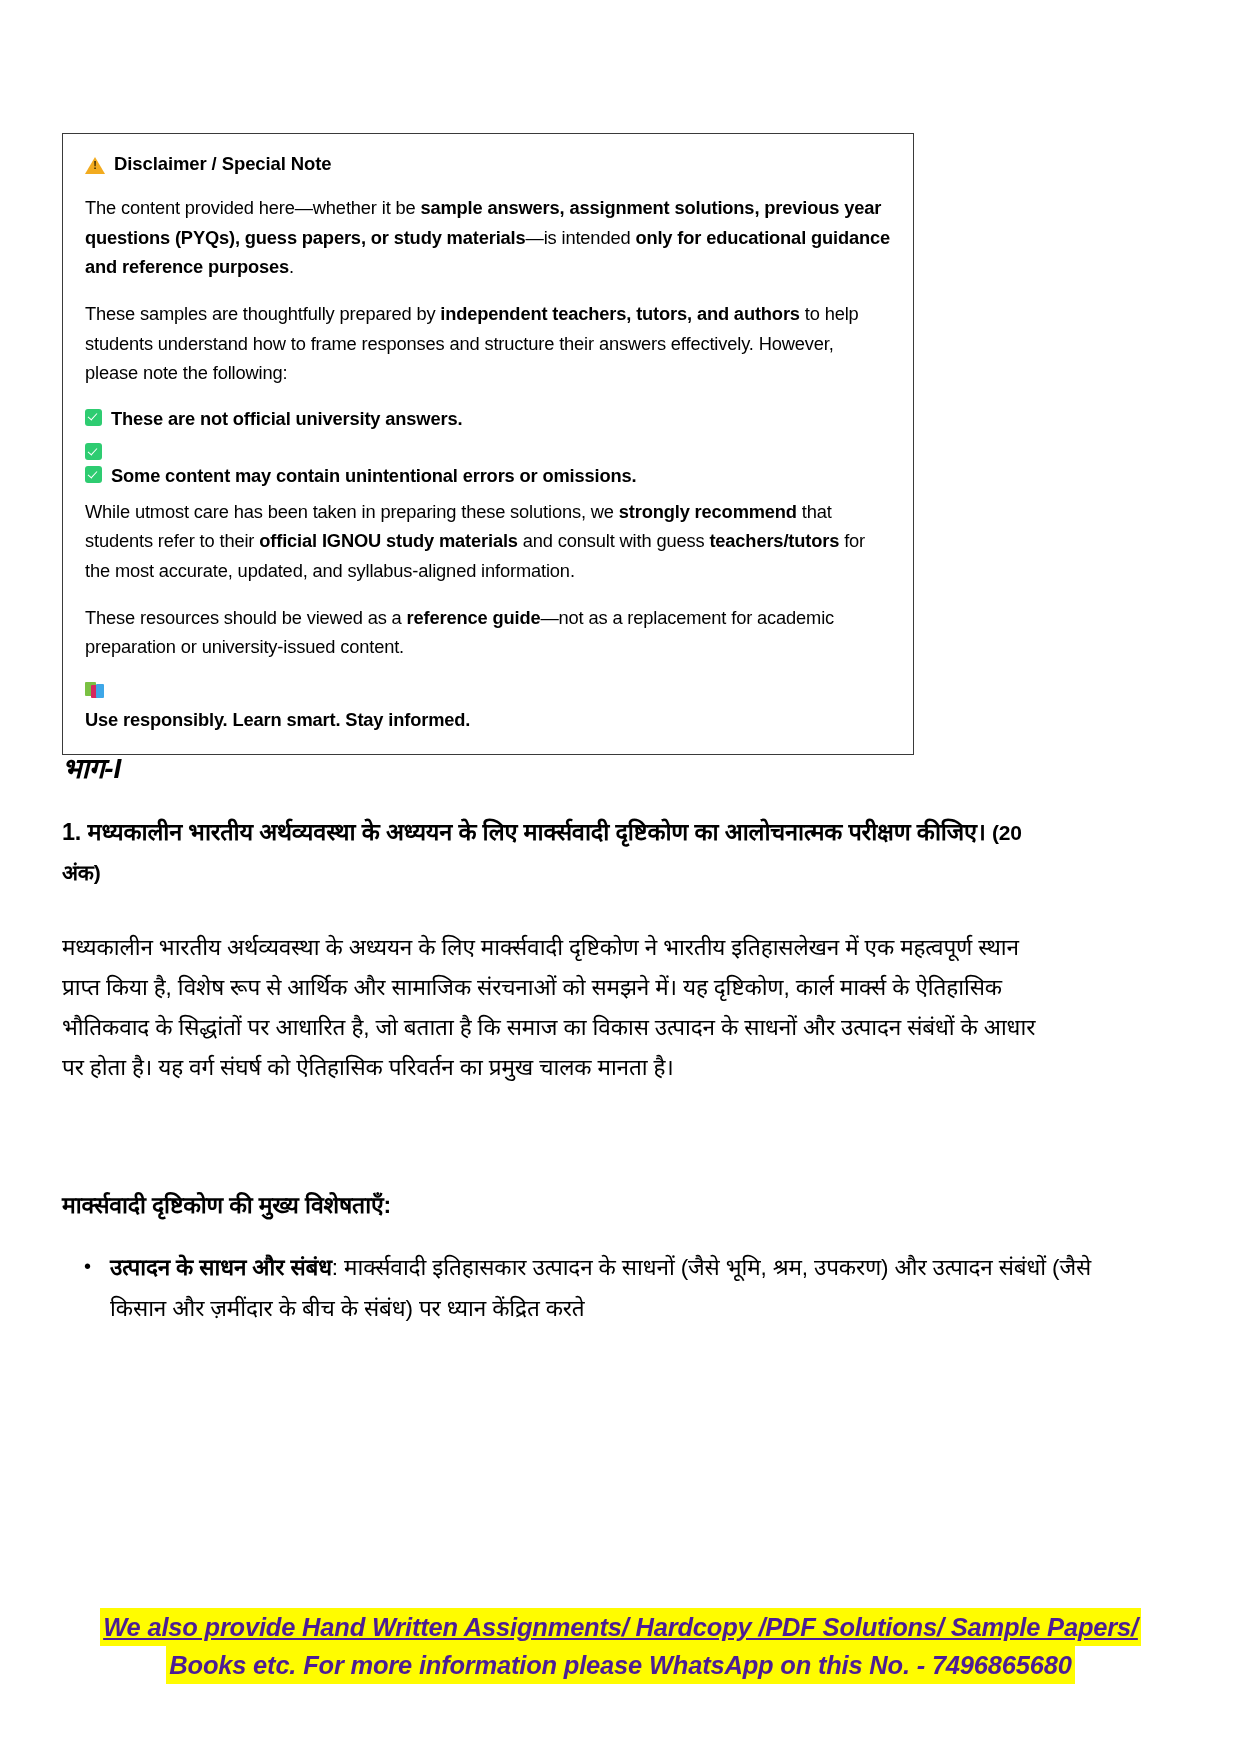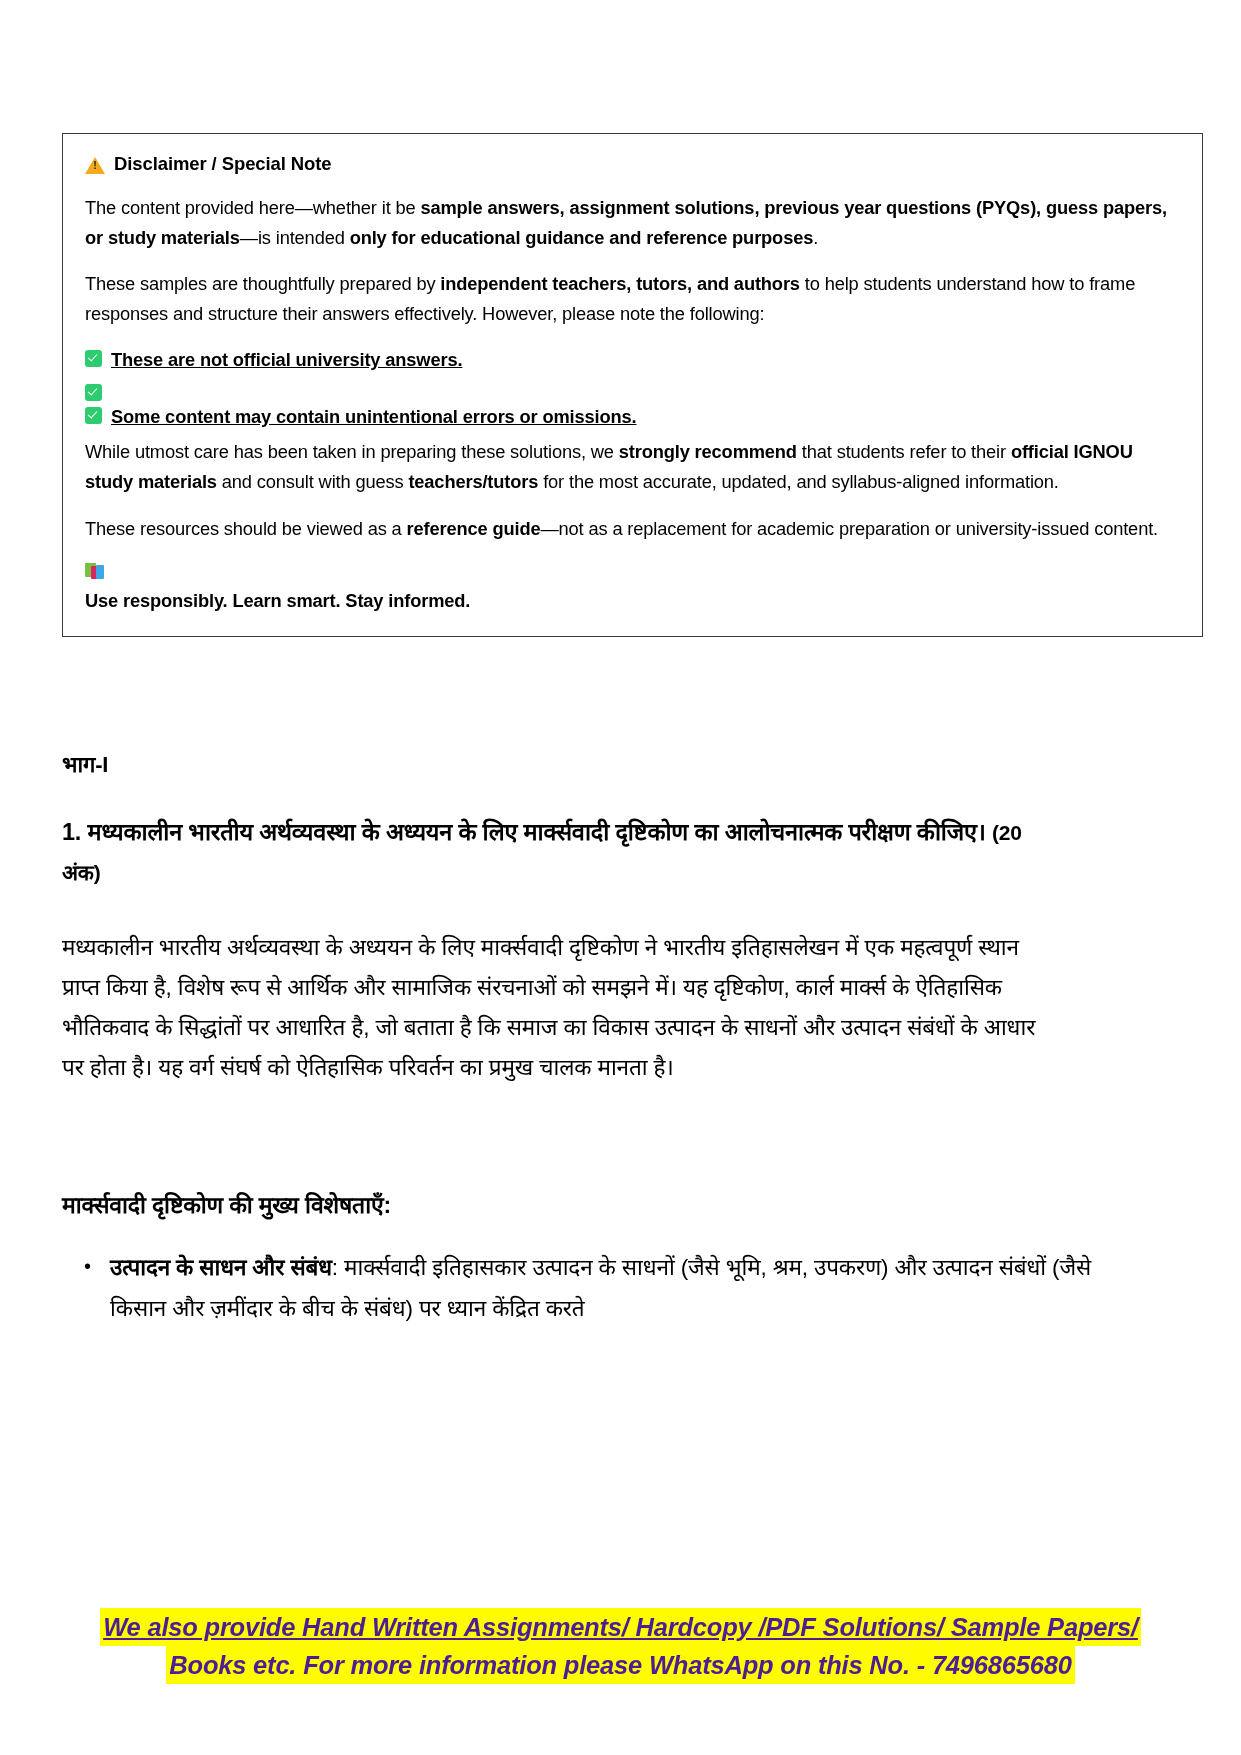--- a/index.html
+++ b/index.html
@@ -20,21 +20,21 @@
     position: absolute;
     inset: 0;
     background: #ffffff;
   }
 
   
   .disclaimer-box {
     position: absolute;
     left: 62px;
     top: 133px;
-    width: 1141px;
+    width: 852px;
     box-sizing: border-box;
     border: 1.6px solid #3a3a3a;
     background: #ffffff;
     padding: 18px 22px 20px 22px;
   }
 
   .disclaimer-title {
     font-size: 18.5px;
     font-weight: bold;
     line-height: 1.3;
@@ -75,21 +75,20 @@
     line-height: 1.62;
     letter-spacing: -0.15px;
   }
   .disclaimer-box p:last-child { margin-bottom: 0; }
   .disclaimer-box b { font-weight: bold; }
 
   .check-list {
     margin: 0 0 4px 0;
     padding: 0;
     list-style: none;
-    text-decoration: underline;
   }
   .check-list li {
     display: flex;
     align-items: flex-start;
     gap: 9px;
     font-size: 18.3px;
     font-weight: bold;
     line-height: 1.55;
     margin-bottom: 6px;
     letter-spacing: -0.15px;
@@ -142,23 +141,24 @@
   .books-icon .b3 { left: 11px; top: 2px;  width: 8px;  height: 14px; background: #3ea7e8; }
 
   
   .hi {
     font-family: "Liberation Sans", sans-serif;
   }
   .part-label {
     position: absolute;
     left: 62px;
     top: 748px;
-    font-size: 22px;
-    font-weight: bold;
-    letter-spacing: -0.2px;
+    font-size: 28px;
+    font-weight: bold;
+    letter-spacing: -0.2px;
+    font-style: italic;
   }
   .question {
     position: absolute;
     left: 62px;
     top: 812px;
     width: 1000px;
     font-size: 23.5px;
     font-weight: bold;
     line-height: 1.72;
     letter-spacing: -0.2px;

